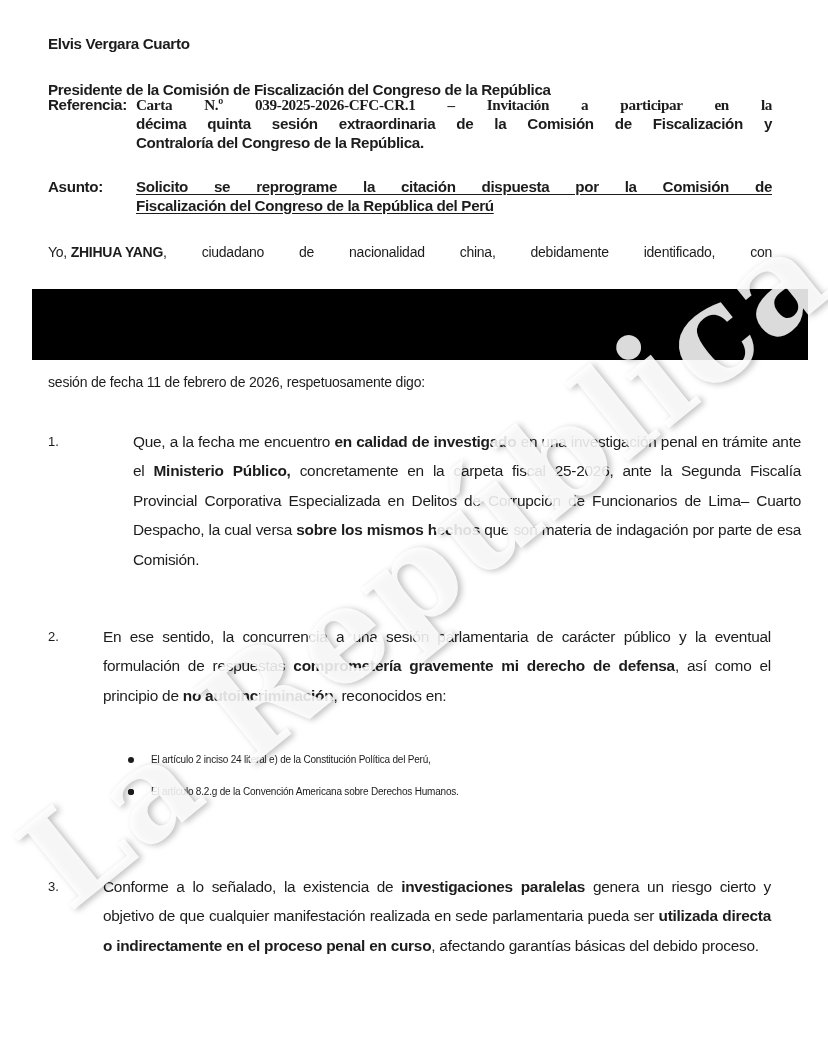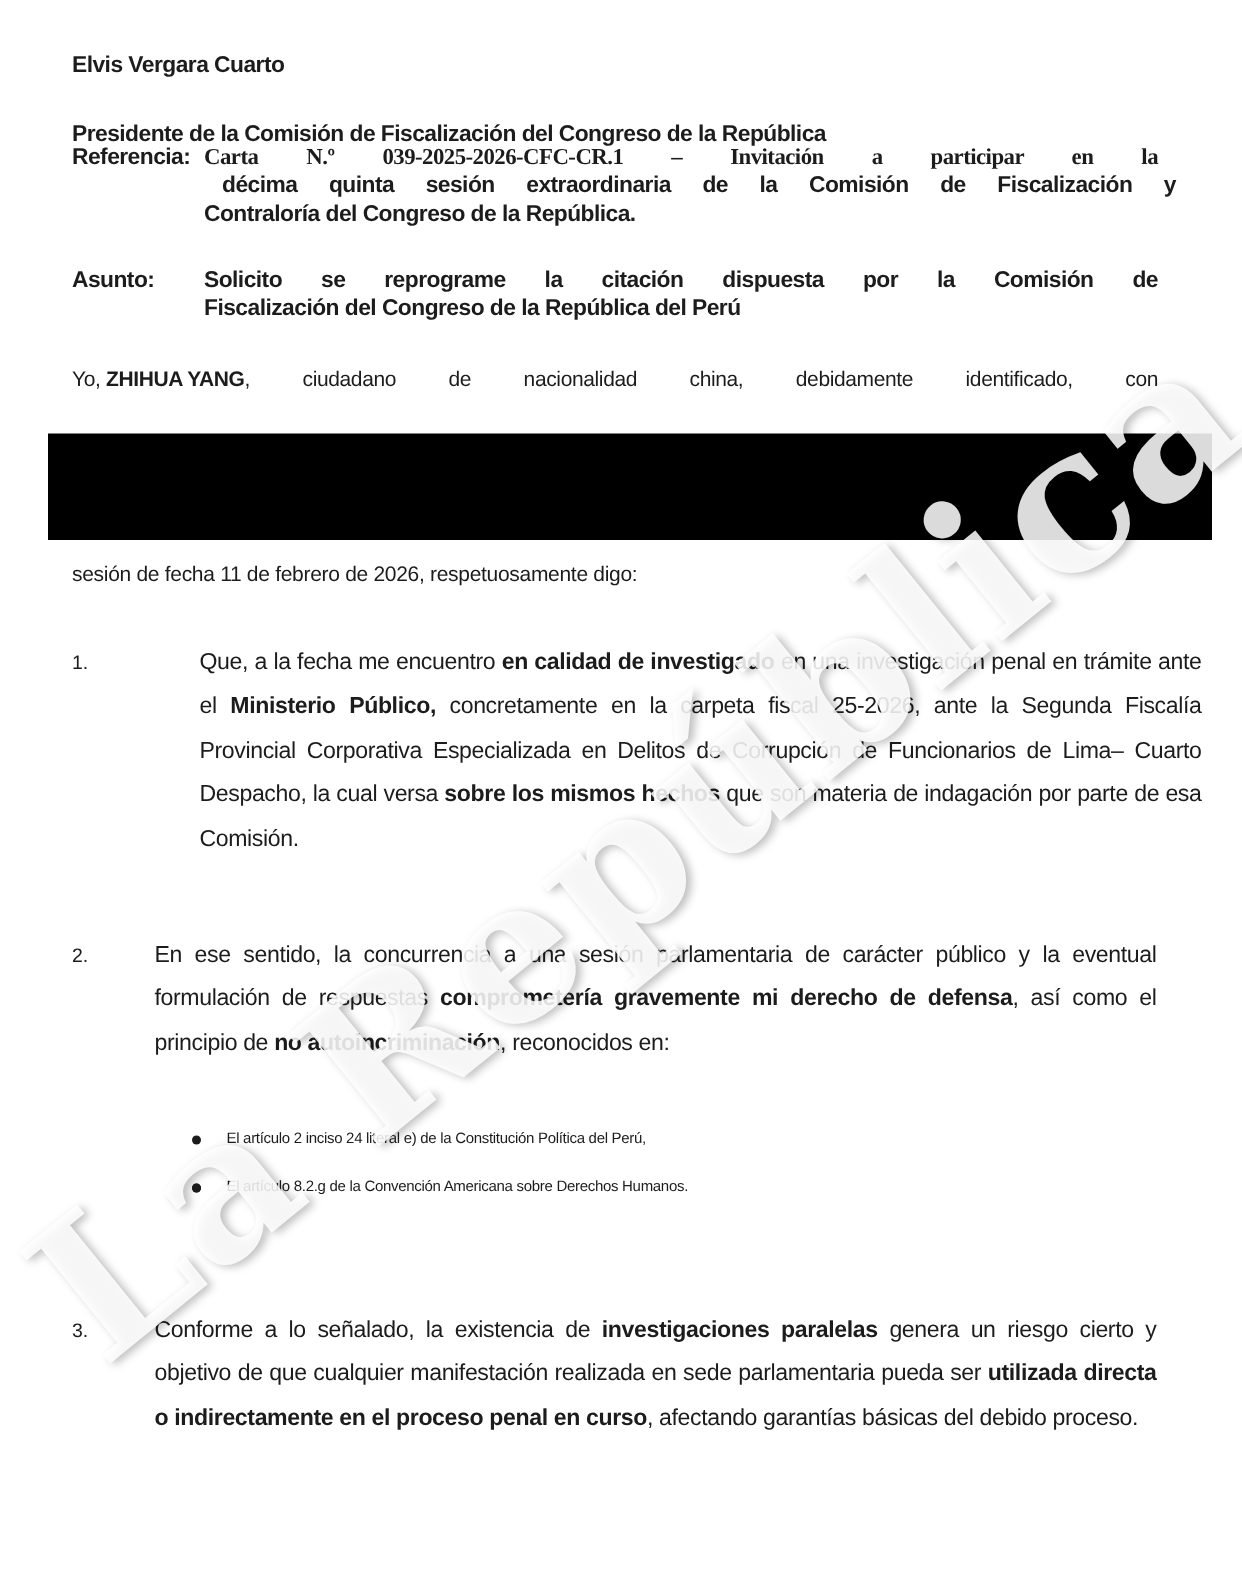--- a/index.html
+++ b/index.html
@@ -10,21 +10,21 @@
     .page { position: absolute; left: 0; top: 0; width: 828px; height: 1058px; }
     .line {
       position: absolute; font-size: 14px; line-height: 18px; white-space: nowrap;
       letter-spacing: -0.2px;
     }
     .bold { font-weight: bold; }
     .header-line { font-weight: bold; font-size: 15.2px; letter-spacing: -0.35px; }
     .justify {
       white-space: normal; text-align: justify; text-align-last: justify;
     }
-    .underline { text-underline-offset: 2px; }
+    .underline { text-decoration: underline; text-underline-offset: 2px; }
     .para {
       position: absolute; left: 103px; width: 668px; font-size: 15.4px; line-height: 29.4px;
       text-align: justify; letter-spacing: -0.25px;
     }
     .num {
       position: absolute; left: 48px; font-size: 13px; line-height: 29.4px;
     }
     .redaction {
       position: absolute; left: 32px; top: 289px; width: 776px; height: 71px; background: #000000;
     }
@@ -45,21 +45,21 @@
 </head>
 <body>
 
 <div class="page">
 
   <div class="line header-line" style="left:48px; top:35px;">Elvis Vergara Cuarto</div>
   <div class="line header-line" style="left:48px; top:54px;margin-top:27px;">Presidente de la Comisión de Fiscalización del Congreso de la República</div>
 
   <div class="line header-line" style="left:48px; top:96px;">Referencia:</div>
   <div class="line header-line justify" style="left:136px; top:96px; width:636px;font-family:Liberation Serif, serif;">Carta N.º 039-2025-2026-CFC-CR.1 – Invitación a participar en la</div>
-  <div class="line header-line justify" style="left:136px; top:115px; width:636px;margin-left:12px;">décima quinta sesión extraordinaria de la Comisión de Fiscalización y</div>
+  <div class="line header-line justify" style="left:136px; top:115px; width:636px;">décima quinta sesión extraordinaria de la Comisión de Fiscalización y</div>
   <div class="line header-line" style="left:136px; top:134px;">Contraloría del Congreso de la República.</div>
 
   <div class="line header-line" style="left:48px; top:178px;">Asunto:</div>
   <div class="line header-line justify underline" style="left:136px; top:178px; width:636px;">Solicito se reprograme la citación dispuesta por la Comisión de</div>
   <div class="line header-line underline" style="left:136px; top:197px;">Fiscalización del Congreso de la República del Perú</div>
 
   <div class="line" style="left:48px; top:243px; width:724px; display:flex; letter-spacing:-0.25px;">
     <span>Yo,</span>&nbsp;<span class="bold">ZHIHUA YANG</span><span style="flex:1; text-align:justify; text-align-last:justify; word-spacing:1px;">, ciudadano de nacionalidad china, debidamente identificado, con</span>
   </div>
   <div class="redaction"></div>

